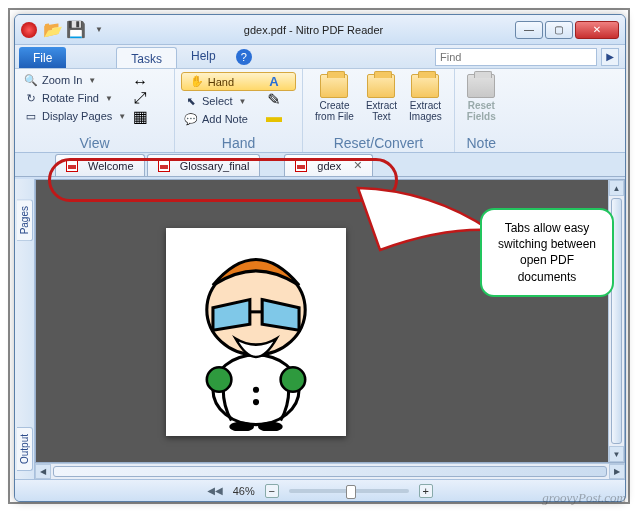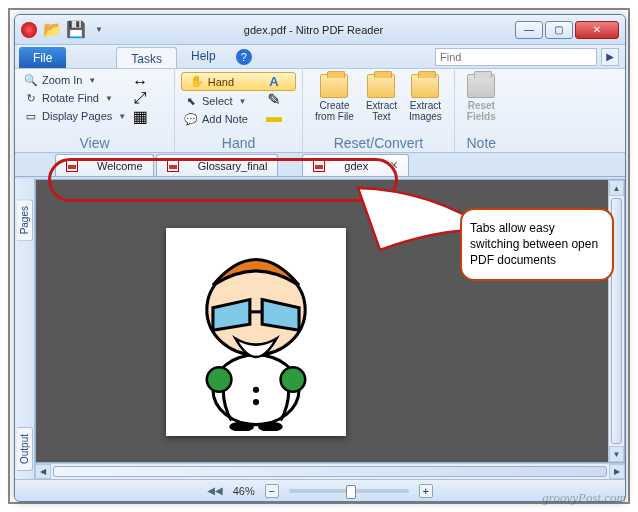--- a/index.html
+++ b/index.html
@@ -35,21 +35,21 @@
 .ricon { width: 14px; height: 14px; display: inline-flex; align-items: center; justify-content: center; }
 .rbig { display: flex; flex-direction: column; align-items: center; justify-content: center; font-size: 10px; color: #2a3a5a; padding: 2px 6px; gap: 2px; text-align: center; line-height: 1.1; }
 .rbig.disabled { color: #9aa; font-weight: bold; }
 .rbig-icon { width: 28px; height: 24px; background: linear-gradient(#ffe9b0,#f5c760); border: 1px solid #d6a840; border-radius: 2px; position: relative; }
 .rbig-icon::before { content:""; position:absolute; top:-4px; left:6px; width:16px; height:6px; background:#f5c760; border:1px solid #d6a840; border-bottom:none; border-radius:2px 2px 0 0; }
 .rbig-icon.gray { background: linear-gradient(#e0e0e0,#c8c8c8); border-color:#aaa; }
 .rbig-icon.gray::before { background:#d8d8d8; border-color:#aaa; }
 .hand-btn { background: linear-gradient(#fff2c8,#ffd86a); border: 1px solid #d6a840; border-radius: 3px; padding: 2px 8px; display: flex; align-items: center; gap: 4px; font-size: 11px; color: #5a3a00; }
 
 .doc-tabs { height: 24px; background: #d6e5f5; display: flex; align-items: flex-end; padding-left: 40px; border-bottom: 1px solid #9ab0cc; }
-.dtab { height: 22px; background: linear-gradient(#fbfcfe,#e8eef7); border: 1px solid #9ab0cc; border-bottom: none; border-radius: 3px 3px 0 0; display: flex; align-items: center; gap: 19px; padding: 0 10px; font-size: 11px; color: #223; margin-right: 2px; }
+.dtab { height: 22px; background: linear-gradient(#fbfcfe,#e8eef7); border: 1px solid #9ab0cc; border-bottom: none; border-radius: 3px 3px 0 0; display: flex; align-items: center; gap: 10px; padding: 0 10px; font-size: 11px; color: #223; margin-right: 2px; }
 .dtab .pdf-i { width: 12px; height: 12px; background: #fff; border: 1px solid #c00; position: relative; }
 .dtab .pdf-i::after { content:""; position:absolute; left:1px; top:4px; right:1px; height:4px; background:#d03030; }
 .dtab.active { background: linear-gradient(#ffffff,#f0f4fa); margin-left: 22px; }
 .dtab .x { color:#666; font-size:11px; margin-left:2px; }
 
 .workspace { position: absolute; left: 0; right: 0; top: 164px; bottom: 22px; display: flex; }
 .side-tab-l { width: 20px; background: linear-gradient(90deg,#e4edf8,#d6e5f5); border-right: 1px solid #a8c0dd; display: flex; flex-direction: column; align-items: center; justify-content: flex-start; }
 .side-tab-l .vtext { writing-mode: vertical-rl; transform: rotate(180deg); font-size: 10px; color: #2a4a8a; margin-top: 20px; padding: 6px 2px; background: #f3f7fc; border: 1px solid #a8c0dd; border-right: none; border-radius: 3px 0 0 3px; }
 .canvas-wrap { flex: 1; display: flex; flex-direction: column; }
 .canvas { flex: 1; background: #585858; position: relative; overflow: hidden; border: 1px solid #9ab0cc; }
@@ -61,21 +61,21 @@
 .sthumb { flex:1; margin:2px; background:linear-gradient(90deg,#f0f5fc,#cadcf0); border:1px solid #9ab0cc; border-radius:3px; }
 .hscroll { height:16px; background:#e8eef7; border-top:1px solid #b5c9e0; display:flex; }
 .hscroll .sarrow { width:16px; height:auto; }
 .hscroll .sthumb { flex:1; margin:2px; border-radius:3px; }
 
 .statusbar { position:absolute; left:0; right:0; bottom:0; height:22px; background: linear-gradient(#e8f0fb,#cde0f5); border-top:1px solid #a8c0dd; display:flex; align-items:center; justify-content:center; gap:10px; font-size:11px; color:#333; }
 .zoom-slider { width:120px; height:4px; background:#bcd; border-radius:2px; position:relative; }
 .zoom-slider::after { content:""; position:absolute; left:48%; top:-4px; width:8px; height:12px; background:#fff; border:1px solid #888; border-radius:2px; }
 .zbtn { width:14px; height:14px; border:1px solid #8aa; background:#eef4fb; text-align:center; line-height:12px; font-size:11px; border-radius:2px; }
 
-.callout { position:absolute; right:14px; top:198px; width:154px; background:#fff; border:2px solid #c2410c; border-radius:14px; padding:10px 8px; font-size:12px; color:#000; line-height:1.35; z-index:50; }
+.callout { position:absolute; right:14px; top:198px; width:134px; background:#fff; border:2px solid #22c55e; border-radius:14px; padding:10px 8px; font-size:12px; color:#000; text-align:center; line-height:1.35; z-index:50; }
 .ring { position:absolute; left:38px; top:148px; width:350px; height:44px; border:3px solid #c01818; border-radius:22px; z-index:48; pointer-events:none; }
 
 .watermark { position:absolute; right:12px; bottom:6px; font-size:13px; font-style:italic; color:rgba(40,40,40,.35); z-index:60; font-family: Georgia, serif; }
 </style>
 </head>
 <body>
 
 <div class="frame">
 <div class="window">
 

